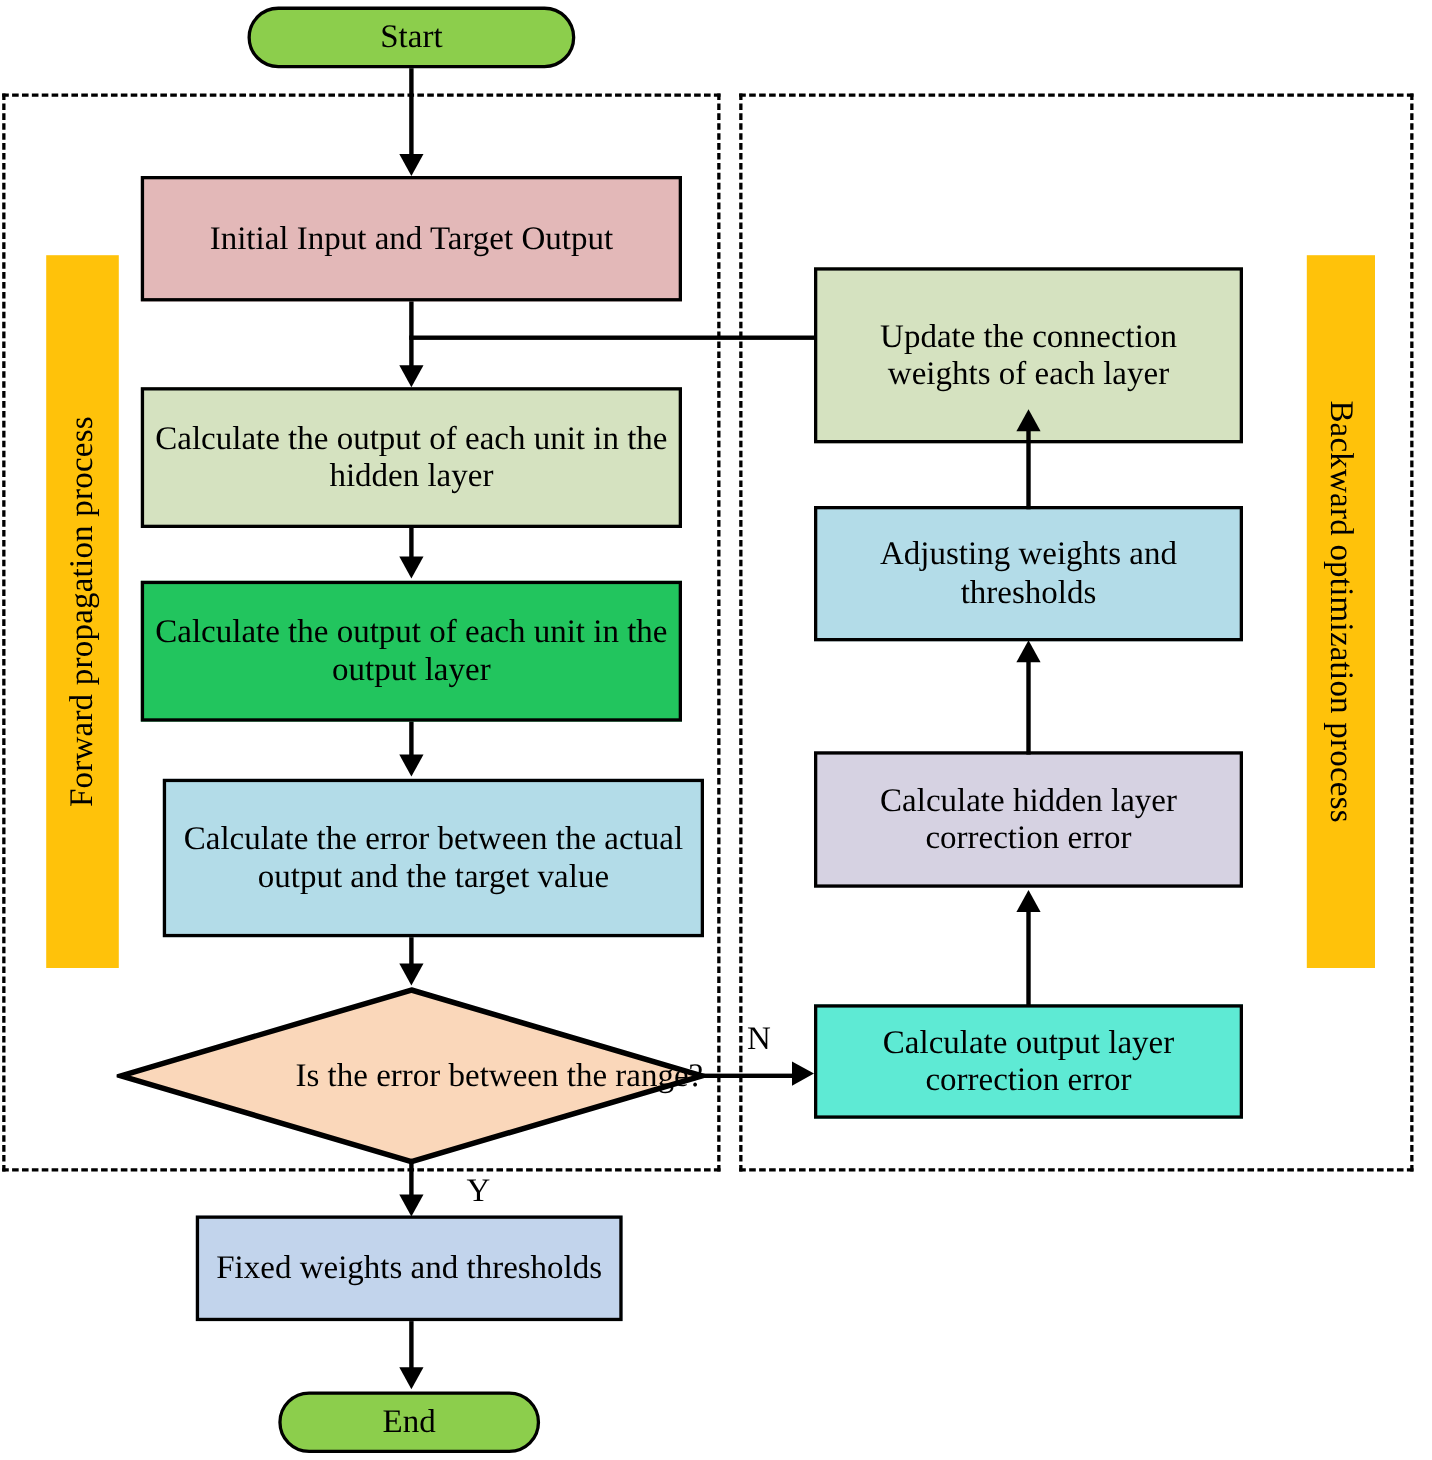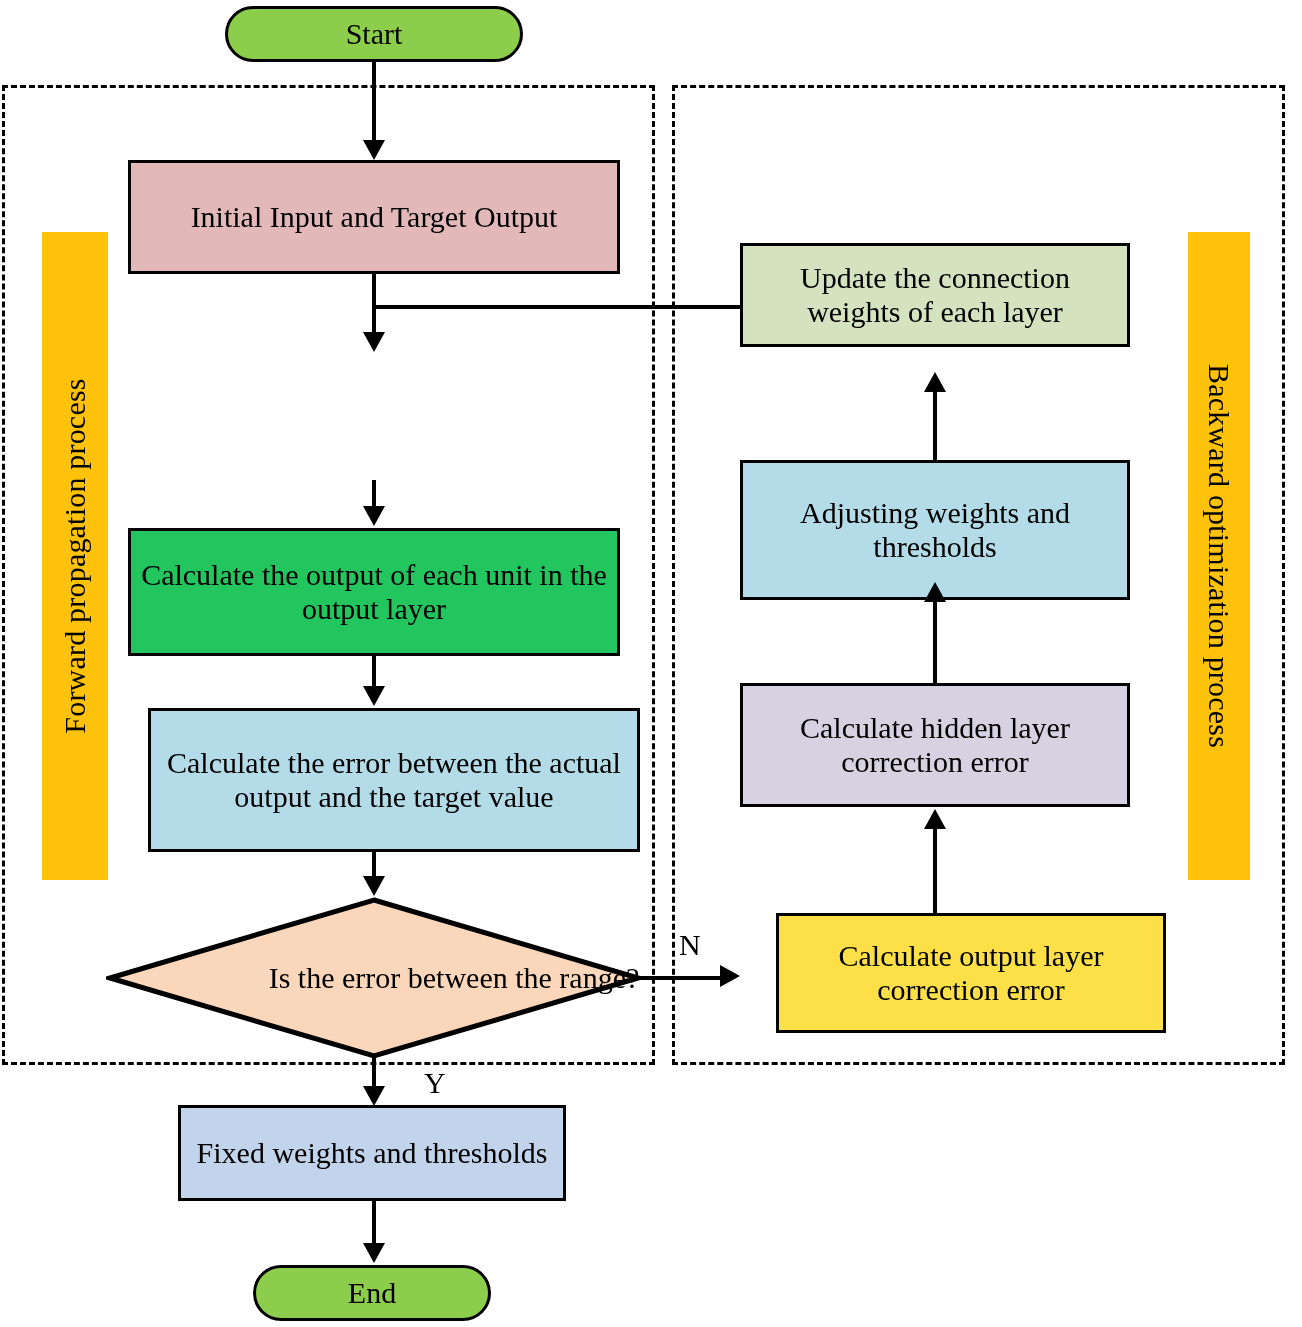--- a/index.html
+++ b/index.html
@@ -56,43 +56,44 @@
     <span>Forward propagation process</span>
   </div>
   <div id="banner-backward" class="banner">
     <span>Backward optimization process</span>
   </div>
 
   <div class="node" style="left:128px;top:160px;width:492px;height:114px;background:#E3B8B8;">Initial Input and Target Output</div>
 
   <div class="node stadium" style="left:225px;top:6px;width:298px;height:56px;">Start</div>
 
+  <div class="node" style="left:128px;top:352px;width:492px;height:128px;background:#D5E2C0;">Calculate the output of each unit in the hidden layer</div>
 
   <div class="node" style="left:128px;top:528px;width:492px;height:128px;background:#22c55e;">Calculate the output of each unit in the output layer</div>
 
   <div class="node" style="left:128px;top:708px;width:492px;height:144px;background:#B3DCE8;margin-left:20px;">Calculate the error between the actual output and the target value</div>
 
   <div class="diamond-wrap" style="left:106px;top:896px;width:536px;height:164px;">
     <svg width="536" height="164" viewBox="0 0 536 164">
       <polygon points="268,4 532,82 268,160 4,82" fill="#FAD7BA" stroke="#000" stroke-width="5"></polygon>
     </svg>
     <div class="diamond-label" style="padding:0 80px;">Is the error between the range?</div>
   </div>
 
   <div class="node" style="left:178px;top:1105px;width:388px;height:96px;background:#C2D4EC;">Fixed weights and thresholds</div>
 
   <div class="node stadium" style="left:253px;top:1265px;width:238px;height:56px;">End</div>
 
-  <div class="node" style="left:740px;top:243px;width:390px;height:104px;background:#D5E2C0;">Update the connection weights of each layer</div>
+  <div class="node" style="left:740px;top:243px;width:390px;height:160px;background:#D5E2C0;">Update the connection weights of each layer</div>
 
-  <div class="node" style="left:740px;top:460px;width:390px;height:140px;background:#B3DCE8;">Adjusting weights and thresholds</div>
+  <div class="node" style="left:740px;top:460px;width:390px;height:123px;background:#B3DCE8;">Adjusting weights and thresholds</div>
 
   <div class="node" style="left:740px;top:683px;width:390px;height:124px;background:#D6D2E2;">Calculate hidden layer correction error</div>
 
-  <div class="node" style="left:740px;top:913px;width:390px;height:120px;background:#fde047;margin-left:36px;">Calculate output layer correction error</div>
+  <div class="node" style="left:740px;top:913px;width:390px;height:104px;background:#5eead4;">Calculate output layer correction error</div>
 
   <div class="conn vline" style="left:372px;top:62px;height:82px;"></div>
   <div class="arrow arrow-down" style="left:363px;top:140px;"></div>
 
   <div class="conn vline" style="left:372px;top:274px;height:62px;"></div>
   <div class="arrow arrow-down" style="left:363px;top:332px;"></div>
 
   <div class="conn hline" style="left:372px;top:305px;width:370px;"></div>
 
   <div class="conn vline" style="left:372px;top:480px;height:30px;"></div>

